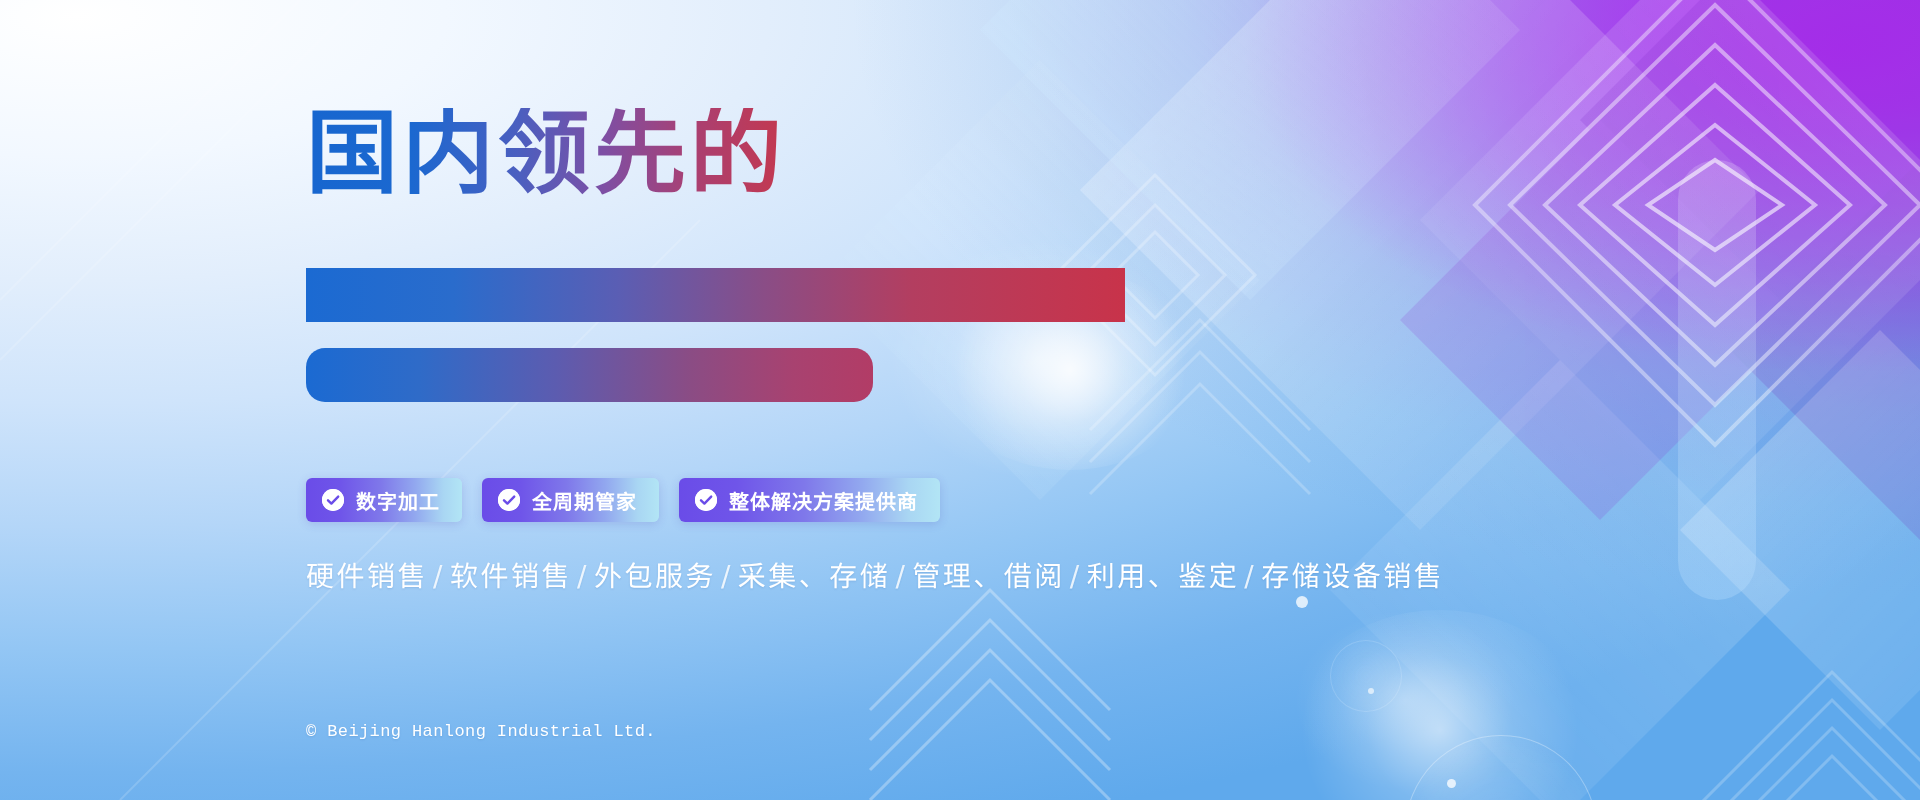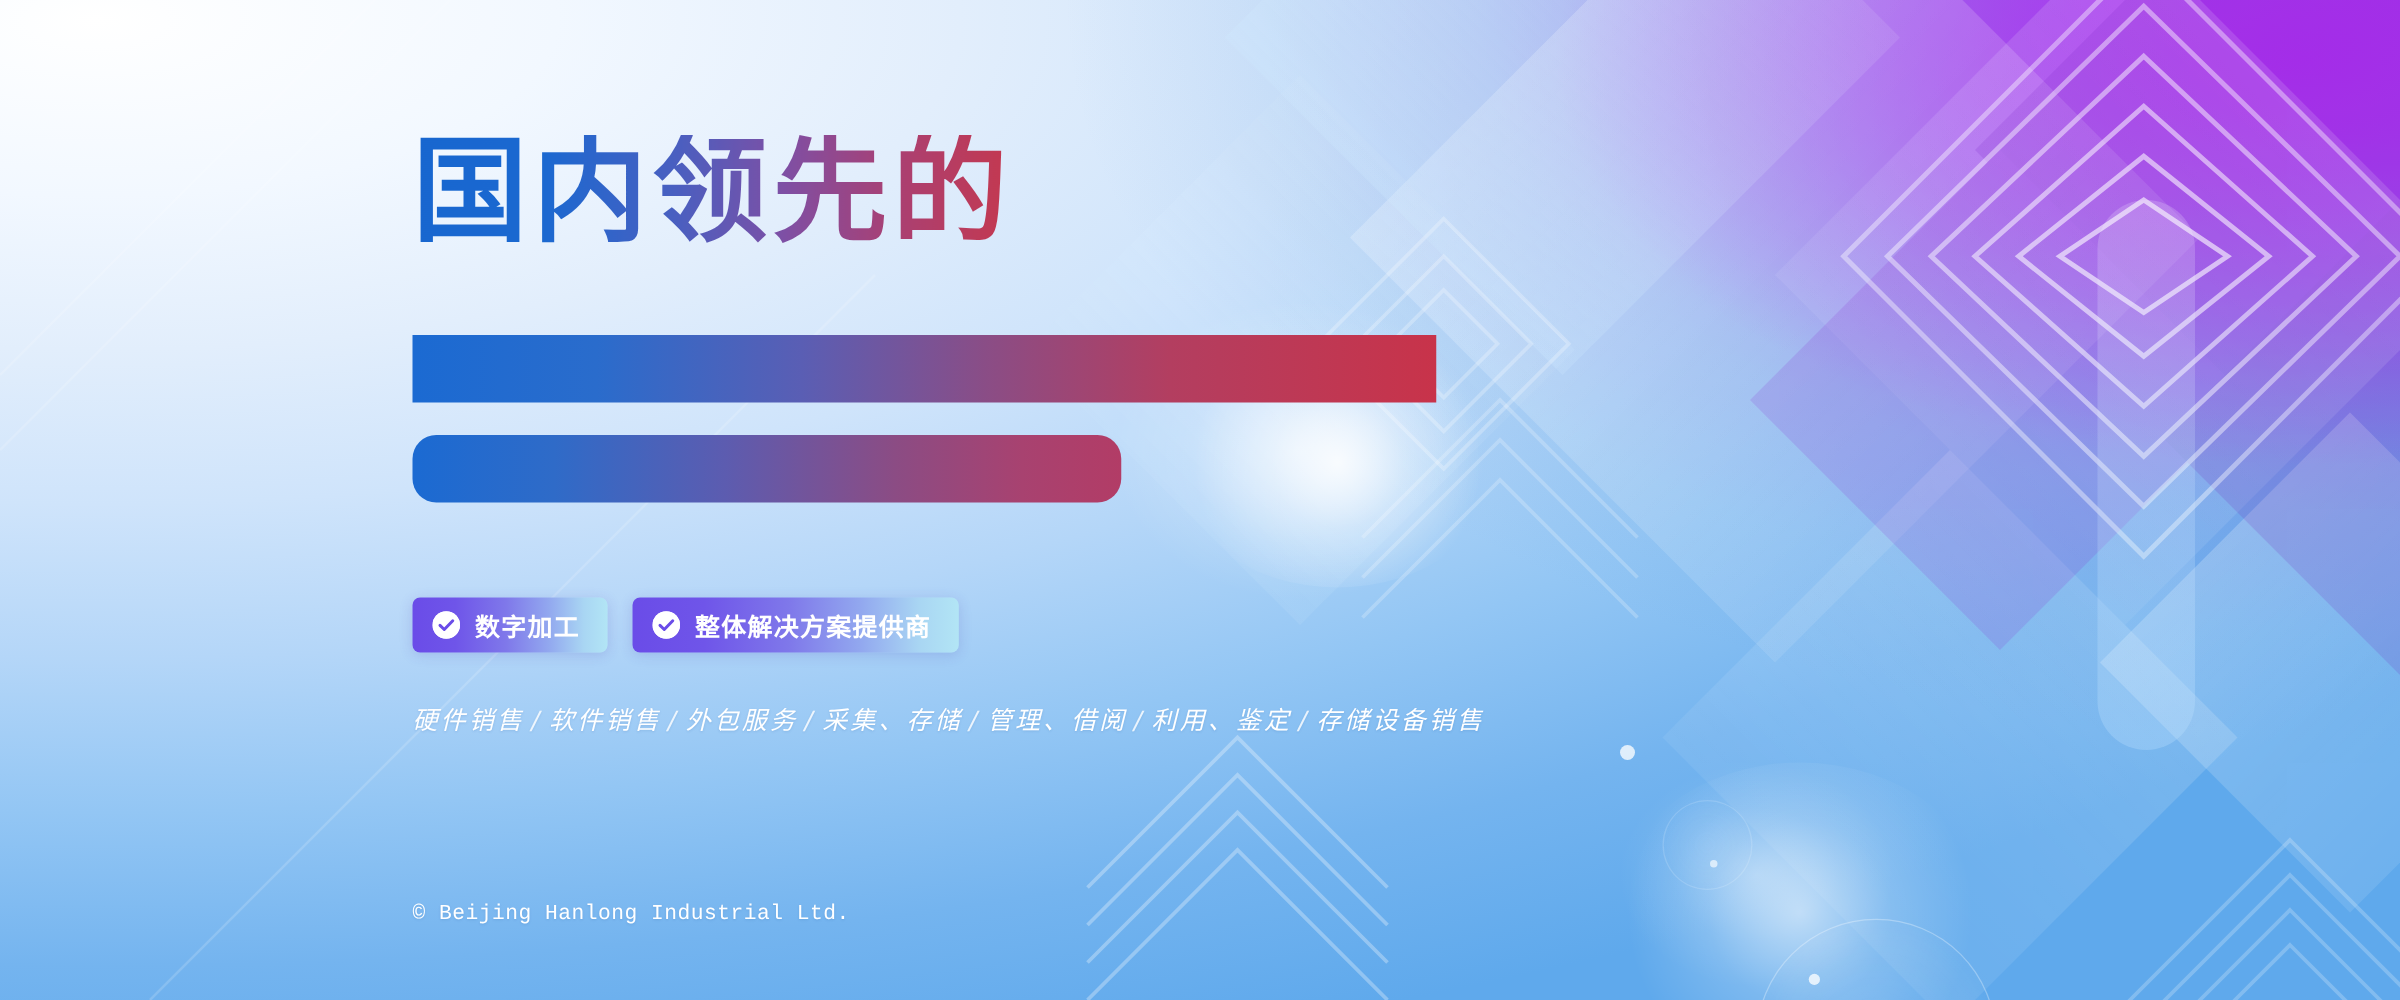--- a/index.html
+++ b/index.html
@@ -37,21 +37,21 @@
 
   
   .glow{position:absolute;border-radius:50%;pointer-events:none;}
   .bokeh-ring{position:absolute;border-radius:50%;pointer-events:none;
     border:1px solid rgba(255,255,255,0.30);
     background:radial-gradient(circle at 50% 50%, rgba(255,255,255,0.10) 0%, rgba(255,255,255,0.045) 58%, rgba(255,255,255,0.0) 78%);
   }
   .bokeh-dot{position:absolute;border-radius:50%;background:rgba(255,255,255,0.85);pointer-events:none;}
 
   
-  .content{position:absolute;left:330px;top:0;width:1300px;height:584px;}
+  .content{position:absolute;left:306px;top:0;width:1300px;height:584px;}
 
   .headline{
     margin:0;padding:0;
     position:absolute;left:0;top:108px;
     font-size:92px;line-height:1;
     font-weight:900;
     letter-spacing:4px;
     font-family:"DejaVu Sans","Liberation Sans",sans-serif;
     background:linear-gradient(90deg,#1766cf 0%,#1b68d0 22%,#4a5fc0 44%,#7e4fa4 62%,#a94073 80%,#c4384f 100%);
     -webkit-background-clip:text;background-clip:text;
@@ -95,25 +95,24 @@
   }
   .badge .check svg{display:block;}
   .badge .blabel{
     color:#ffffff;font-size:20px;font-weight:700;letter-spacing:1px;
     font-family:"DejaVu Sans","Liberation Sans",sans-serif;
   }
 
   
   .services{position:absolute;left:0;top:556px;width:980px;}
   .svc-line{
-    color:#ffffff;font-size:20px;line-height:41px;
+    color:#ffffff;font-size:28px;line-height:41px;
     letter-spacing:2.5px;white-space:nowrap;
     font-family:"DejaVu Sans","Liberation Sans",sans-serif;
     text-shadow:0 1px 2px rgba(40,90,160,0.18);
-    font-style:italic;
   }
   .svc-line .sep{opacity:0.82;padding:0 5px;}
 
   
   .copyright{
     position:absolute;left:0;top:722px;
     color:#ffffff;font-size:17px;letter-spacing:0.4px;
     font-family:Liberation Mono, monospace;
     text-shadow:0 1px 2px rgba(40,90,160,0.18);
     white-space:nowrap;
@@ -244,20 +243,29 @@
       <div class="badge">
         <span class="check">
           <svg width="22" height="22" viewBox="0 0 22 22" aria-hidden="true">
             <circle cx="11" cy="11" r="11" fill="#ffffff"></circle>
             <path d="M6 11.3 L9.4 14.6 L16.2 7.6" fill="none" stroke="#6a4ce8" stroke-width="2.4" stroke-linecap="round" stroke-linejoin="round"></path>
           </svg>
         </span>
         <span class="blabel">数字加工</span>
       </div>
 
+      <div class="badge">
+        <span class="check">
+          <svg width="22" height="22" viewBox="0 0 22 22" aria-hidden="true">
+            <circle cx="11" cy="11" r="11" fill="#ffffff"></circle>
+            <path d="M6 11.3 L9.4 14.6 L16.2 7.6" fill="none" stroke="#6a4ce8" stroke-width="2.4" stroke-linecap="round" stroke-linejoin="round"></path>
+          </svg>
+        </span>
+        <span class="blabel">全周期管家</span>
+      </div>
 
       <div class="badge">
         <span class="check">
           <svg width="22" height="22" viewBox="0 0 22 22" aria-hidden="true">
             <circle cx="11" cy="11" r="11" fill="#ffffff"></circle>
             <path d="M6 11.3 L9.4 14.6 L16.2 7.6" fill="none" stroke="#6a4ce8" stroke-width="2.4" stroke-linecap="round" stroke-linejoin="round"></path>
           </svg>
         </span>
         <span class="blabel">整体解决方案提供商</span>
       </div>

